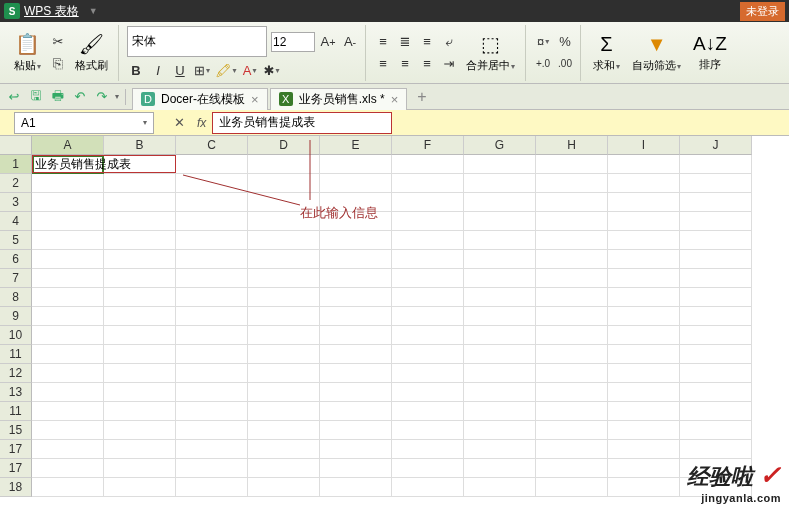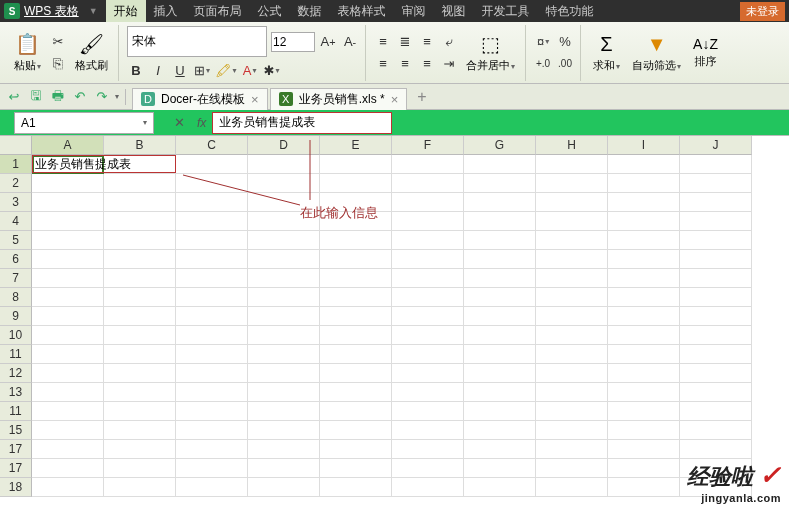--- a/index.html
+++ b/index.html
@@ -33,21 +33,21 @@
   
   .qa-bar { background: #e6eadd; height: 26px; border-bottom: 1px solid #bbb; display: flex; align-items: center; padding: 0 4px; gap:2px;}
   .qa-btn { width: 20px; height: 20px; display:flex; align-items:center; justify-content:center; cursor:pointer; color:#3a6; font-size:13px;}
   .qa-sep{width:1px;height:16px;background:#bbb;margin:0 4px;}
   .doc-tab { background:#f8faf5; border:1px solid #bbb; border-bottom:none; height:22px; display:flex; align-items:center; padding:0 8px; gap:6px; font-size:12px; margin-top:4px; cursor:pointer;}
   .doc-tab .close{color:#888; cursor:pointer; font-size:13px;}
   .tab-icon{width:14px;height:14px;display:inline-flex;align-items:center;justify-content:center;font-size:11px;}
   .add-tab{color:#888;font-size:16px;padding:0 8px;cursor:pointer;}
   
   
-  .formula-bar { height: 26px; background:#22c55e; border-bottom:1px solid #bbb; display:flex; align-items:center; }
+  .formula-bar { height: 26px; background:#fef9c3; border-bottom:1px solid #bbb; display:flex; align-items:center; }
   .name-box { width:140px; height:22px; border:1px solid #aaa; background:#fff; margin:0 14px; display:flex; align-items:center; padding:0 6px; font-size:12px; justify-content:space-between;}
   .fx-btn{padding:0 6px;color:#555;cursor:pointer;font-size:13px;}
   .fx-lbl{font-style:italic;padding:0 6px;color:#555;cursor:pointer;}
   .formula-input{flex:0 0 auto; width:180px; height:22px; border:1px solid #b33; background:#fff; padding:0 6px; font-size:12px; display:flex; align-items:center;}
   .corner{width:32px;height:19px;background:#e8ecdc;border-right:1px solid #bbb;border-bottom:1px solid #bbb;}
   .col-headers{display:flex;}
   .ch{width:72px;height:19px;background:#e8ecdc;border-right:1px solid #ccc;border-bottom:1px solid #bbb;text-align:center;font-size:12px;color:#333;line-height:19px;}
   .ch.active{background:#d2e0b9;}
   .row-headers{display:flex;flex-direction:column;}
   .rh{width:32px;height:19px;background:#e8ecdc;border-right:1px solid #bbb;border-bottom:1px solid #ccc;text-align:center;font-size:12px;color:#333;line-height:19px;}
@@ -70,32 +70,20 @@
   .grid-main{display:flex;flex:1;position:relative;}
   .cells-container{position:relative;}
 </style>
 </head>
 <body>
 
 <div class="titlebar">
   <span class="app-logo">S</span>
   <span class="app-name">WPS 表格</span>
   <span class="menu-dropdown">▼</span>
-  <div id="menu-host" style="display:flex;margin-left:8px;">
-      <span class="menu-item active">开始</span>
-      <span class="menu-item">插入</span>
-      <span class="menu-item">页面布局</span>
-      <span class="menu-item">公式</span>
-      <span class="menu-item">数据</span>
-      <span class="menu-item">表格样式</span>
-      <span class="menu-item">审阅</span>
-      <span class="menu-item">视图</span>
-      <span class="menu-item">开发工具</span>
-      <span class="menu-item">特色功能</span>
-    </div>
   <span class="login-tag">未登录</span>
 </div>
 
 <div class="ribbon">
   <div class="group">
     <div class="big-btn">
       <span class="icn">📋</span>
       <span><span>粘贴</span><span class="tiny-tri">▾</span></span>
     </div>
     <div class="two-row">
@@ -169,21 +157,21 @@
   <div class="group" style="border-right:none;">
     <div class="big-btn">
       <span class="icn greek">Σ</span>
       <span><span>求和</span><span class="tiny-tri">▾</span></span>
     </div>
     <div class="big-btn">
       <span class="icn" style="color:#d80">▼</span>
       <span><span>自动筛选</span><span class="tiny-tri">▾</span></span>
     </div>
     <div class="big-btn">
-      <span class="icn" style="font-size:14px">A↓Z</span>
+      <span class="icn" style="font-size:19px">A↓Z</span>
       <span>排序</span>
     </div>
   </div>
 </div>
 
 <div class="qa-bar">
   <span class="qa-btn">↩</span>
   <span class="qa-btn">🖫</span>
   <span class="qa-btn">🖶</span>
   <span class="qa-btn">↶</span>

